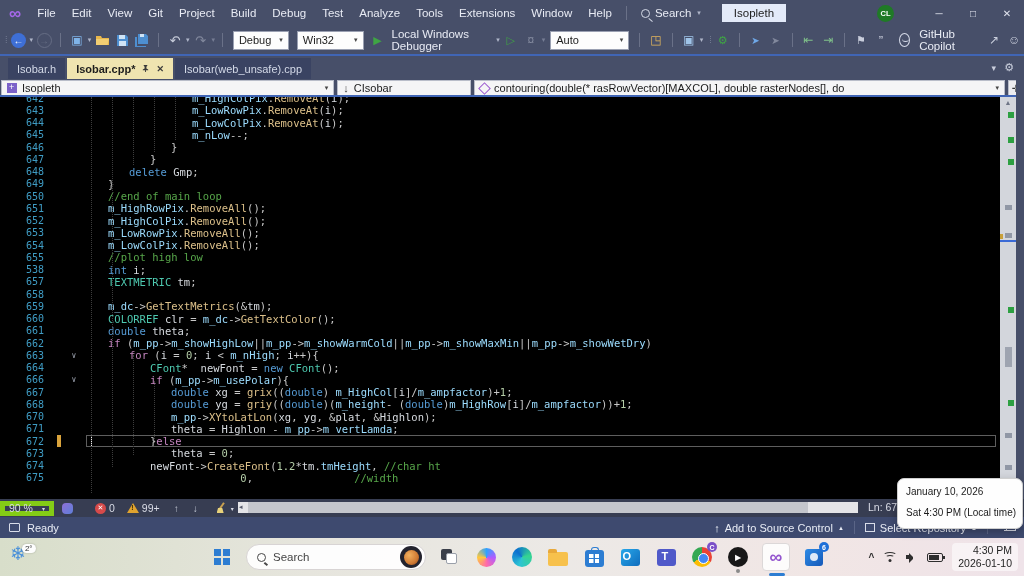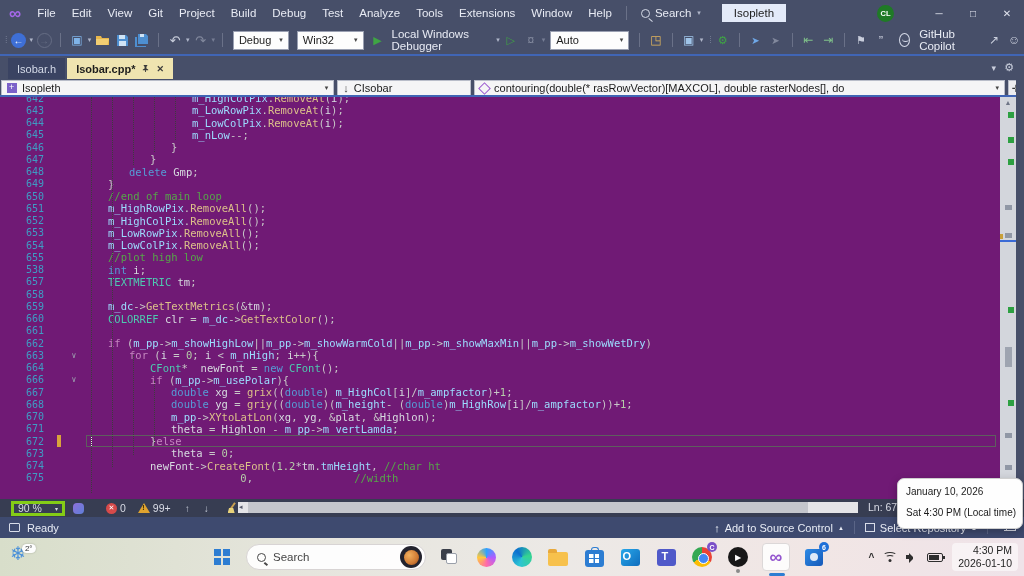--- a/index.html
+++ b/index.html
@@ -56,21 +56,21 @@
   .navbar{position:absolute;left:0;top:79px;width:1024px;height:18px;background:#474F69;display:flex;align-items:center;}
   .nb-dd{background:#F5F5F6;border:1px solid #B9BDC9;color:#1B1B1B;font-size:11px;height:16px;display:flex;align-items:center;gap:5px;padding:0 5px;margin-right:3px;overflow:hidden;white-space:nowrap;}
   .nb-dd .sel-caret{margin-left:auto;font-size:7px;color:#444;}
   .nb-proj-ic{width:10px;height:10px;background:#7B61C9;position:relative;flex:none;}
   .nb-proj-ic::after{content:"+";color:#fff;font-size:9px;position:absolute;left:2px;top:-1px;}
   .cube{width:9px;height:9px;border:1.2px solid #9B59D0;transform:rotate(45deg);flex:none;}
   .splitbtn{margin-left:auto;width:16px;height:16px;background:#EDEDEF;border:1px solid #B9BDC9;color:#333;
     display:flex;align-items:center;justify-content:center;font-size:10px;}
 
   
-  .editor{position:absolute;left:0;top:97px;width:1000px;height:402px;background:#701a75;overflow:hidden;}
+  .editor{position:absolute;left:0;top:97px;width:1000px;height:402px;background:#000000;overflow:hidden;}
   .code-area{margin-top:-5px;}
   .cl{display:flex;align-items:center;height:12.25px;font-family:"DejaVu Sans Mono","Liberation Mono",monospace;
     font-size:10.5px;color:#D4D4D4;position:relative;}
   .ln{width:48px;text-align:right;padding-right:4px;color:#3F9CC4;font-size:10px;flex:none;}
   .chg{width:4px;height:12px;margin-left:9px;flex:none;}
   .chg.on{background:#D9A33C;}
   .fold{width:26px;flex:none;text-align:center;color:#9DA3B0;font-size:8px;}
   .codeln{white-space:pre;flex:1;}
   .tk-k{color:#569CD6;} .tk-c{color:#C586C0;} .tk-t{color:#4EC9B0;} .tk-f{color:#DCC08A;}
   .tk-m{color:#9CDCFE;} .tk-v{color:#D7DBE0;} .tk-n{color:#B5CEA8;} .tk-o{color:#C8C8C8;} .tk-s{color:#57A64A;}
@@ -84,21 +84,21 @@
   .smark{position:absolute;}
   .smark.green{left:8px;width:6px;height:6px;background:#2DA042;}
   .smark.gray{left:5px;width:7px;height:5px;background:#9097A5;}
   .smark.tall{left:5px;width:7px;height:20px;background:#9EA4B0;}
   .smark.caret{left:0;width:16px;height:2px;background:#3B6BD6;}
   .smark.change{left:0;width:3px;height:5px;background:#C8A03A;margin-top:-6px;}
   .rightedge{position:absolute;left:1016px;top:56px;width:8px;height:461px;background:#474F69;}
 
   
   .edbottom{position:absolute;left:0;top:499px;width:1024px;height:18px;background:#373D52;display:flex;align-items:center;color:#D9DCE6;font-size:10.5px;}
-  .zoombox{border:3px solid #84cc16;height:15px;display:flex;align-items:center;padding:0 4px;margin-left:11px;width:54px;}
+  .zoombox{border:5px solid #84cc16;height:15px;display:flex;align-items:center;padding:0 4px;margin-left:0;width:54px;}
   .zoombox .sel-caret{margin-left:auto;font-size:6px;}
   .health{width:11px;height:11px;border-radius:4px;background:linear-gradient(135deg,#8F6FD8,#5E7FD8);margin:0 8px;}
   .errbadge{width:11px;height:11px;border-radius:50%;background:#D64A4A;color:#fff;font-size:7px;display:flex;align-items:center;justify-content:center;margin:0 3px 0 14px;}
   .warntri{width:0;height:0;border-left:6px solid transparent;border-right:6px solid transparent;border-bottom:10px solid #E0A32E;position:relative;margin:0 3px 0 12px;}
   .warntri::after{content:"!";position:absolute;left:-1.5px;top:1px;font-size:7px;color:#3A2A00;font-weight:bold;}
   .ed-arr{margin:0 7px;color:#C2C7D4;font-size:10px;}
   .broom{width:12px;height:12px;position:relative;margin:0 4px 0 10px;}
   .broom::before{content:"";position:absolute;left:6px;top:0;width:1.5px;height:7px;background:#C9A050;transform:rotate(35deg);}
   .broom::after{content:"";position:absolute;left:2px;top:6px;width:7px;height:5px;background:#E8D27A;clip-path:polygon(0 100%,20% 0,80% 0,100% 100%);}
   .hscroll{position:absolute;left:238px;top:3px;width:620px;height:11px;background:#E4E4E7;}
@@ -309,20 +309,23 @@
         <div class="tab">
           <span class="tab-label">Isobar.h</span>
         </div>
         <div class="tab active">
           <span class="tab-label">Isobar.cpp*</span>
           <span><svg width="9" height="9" viewBox="0 0 10 10">
               <path d="M3 1h4v1L6 3v2l2 1v1H5.5v2h-1V7H2V6l2-1V3L3 2z" fill="#3A3A3A"></path>
             </svg></span>
           <span class="tab-close">✕</span>
         </div>
+        <div class="tab">
+          <span class="tab-label">Isobar(web_unsafe).cpp</span>
+        </div>
       </div>
     <div class="strip-corner">
       <span>▾</span>
       <span style="font-size:11px;">⚙</span>
     </div>
   </div>
 
   <div class="navbar">
     <div class="nb-dd" style="width:334px;margin-left:1px;">
       <span class="nb-proj-ic"></span>
@@ -455,20 +458,21 @@
         <div class="cl">
           <span class="ln">660</span>
           <span class="chg"></span>
           <span class="fold"></span>
           <span class="codeln" style="padding-left: 21px;"><span class="tk-t">COLORREF</span><span class="tk-o"> </span><span class="tk-v">clr</span><span class="tk-o"> = </span><span class="tk-m">m_dc</span><span class="tk-o">-&gt;</span><span class="tk-f">GetTextColor</span><span class="tk-o">();</span></span>
         </div>
         <div class="cl">
           <span class="ln">661</span>
           <span class="chg"></span>
           <span class="fold"></span>
+          <span class="codeln" style="padding-left: 21px;"><span class="tk-k">double</span><span class="tk-o"> </span><span class="tk-v">theta</span><span class="tk-o">;</span></span>
         </div>
         <div class="cl">
           <span class="ln">662</span>
           <span class="chg"></span>
           <span class="fold"></span>
           <span class="codeln" style="padding-left: 21px;"><span class="tk-c">if</span><span class="tk-o"> (</span><span class="tk-m">m_pp</span><span class="tk-o">-&gt;</span><span class="tk-m">m_showHighLow</span><span class="tk-o">||</span><span class="tk-m">m_pp</span><span class="tk-o">-&gt;</span><span class="tk-m">m_showWarmCold</span><span class="tk-o">||</span><span class="tk-m">m_pp</span><span class="tk-o">-&gt;</span><span class="tk-m">m_showMaxMin</span><span class="tk-o">||</span><span class="tk-m">m_pp</span><span class="tk-o">-&gt;</span><span class="tk-m">m_showWetDry</span><span class="tk-o">)</span></span>
         </div>
         <div class="cl">
           <span class="ln">663</span>
           <span class="chg"></span>

